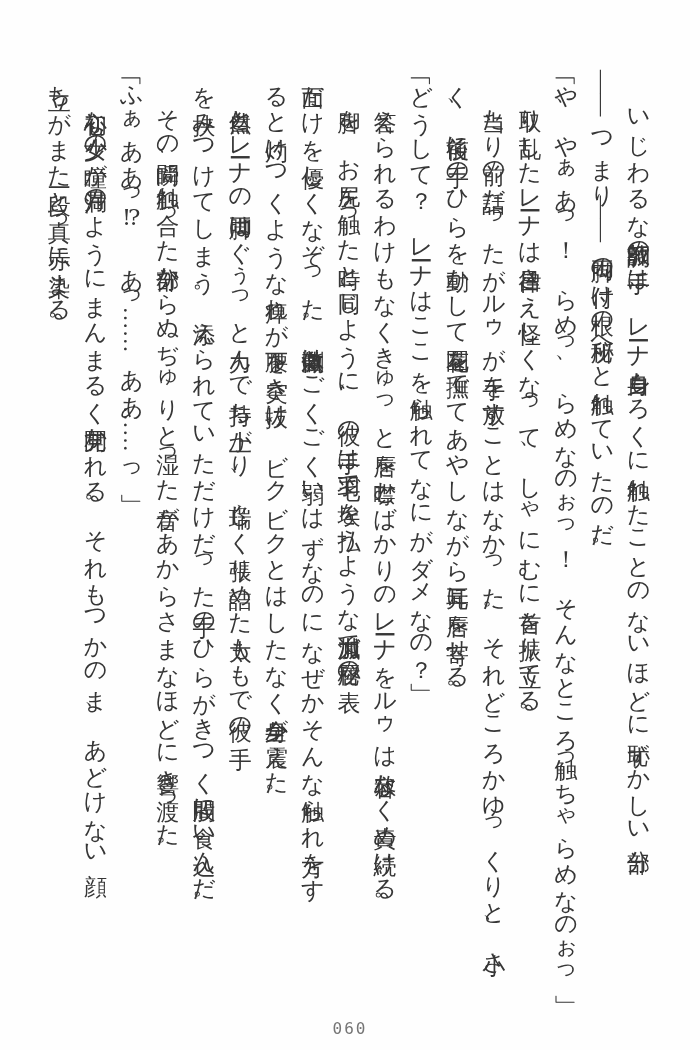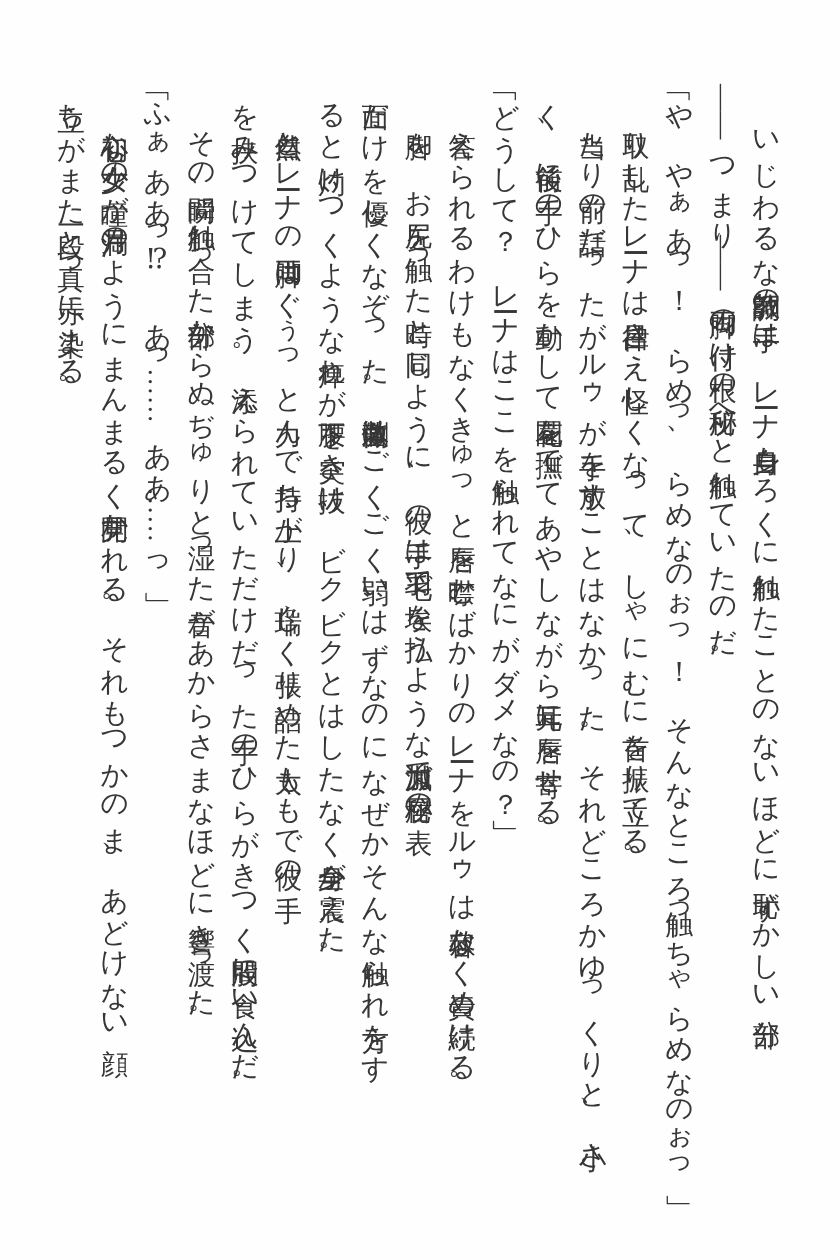--- a/index.html
+++ b/index.html
@@ -65,13 +65,14 @@
     <p class="line">　脚を、お尻を触った時と同じように、彼の手は羽毛で埃を払うような力加減で秘唇の表</p>
     <p class="line">面だけを優しくなぞった。刺激自体はごくごく弱いはずなのになぜかそんな触られ方をす</p>
     <p class="line">ると灼けつくような痺れが腰下を突き抜け、ビクビクとはしたなく全身が震えた。</p>
     <p class="line">　自然とレーナの両脚はぐぅっと力んで持ち上がり、瑞々しく張り詰めた太ももで彼の手</p>
     <p class="line">を挟みつけてしまう。添えられていただけだった手のひらがきつく股間に食い込んだ。</p>
     <p class="line">　その瞬間、触れ合った部分からぬぢゅりと湿った音があからさまなほどに響き渡った。</p>
     <p class="line">「ふぁああっ⁉　あっ……ああ……っ」</p>
     <p class="line">　初心な少女の瞳が満月のようにまんまるく見開かれる。それもつかのま、あどけない顔</p>
     <p class="line">立ちがまた一段と真っ赤に染まる。</p>
   </div>
+  <div class="pagenum">060</div>
 </div>
 
 </body></html>

